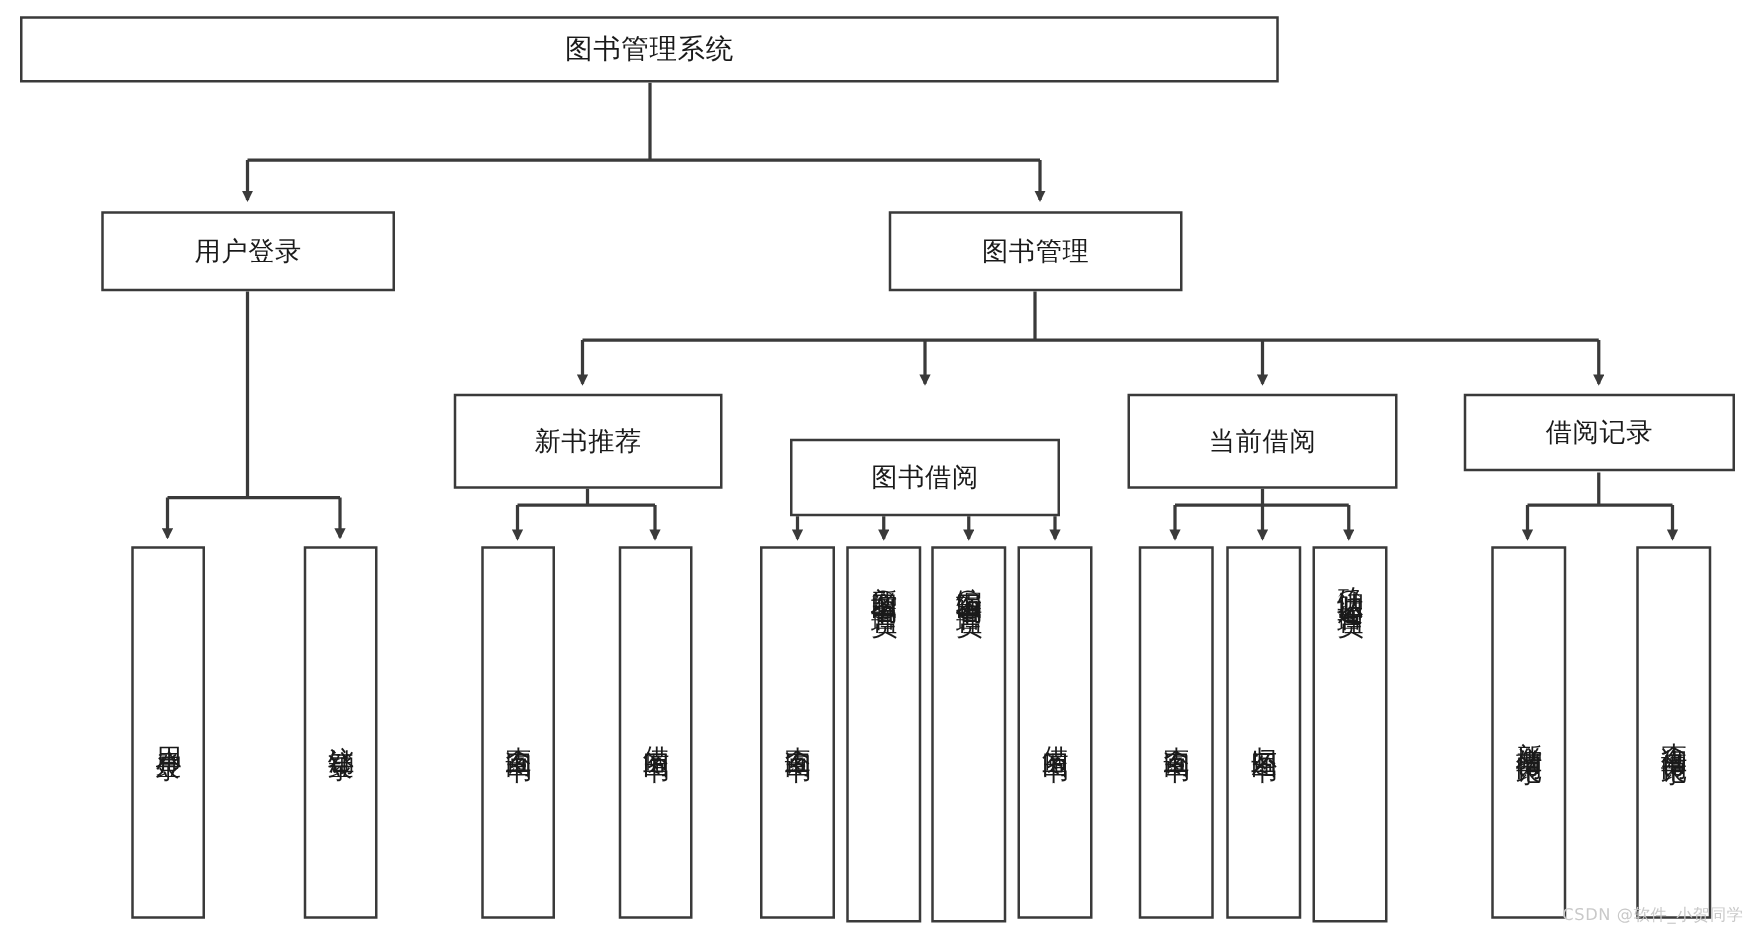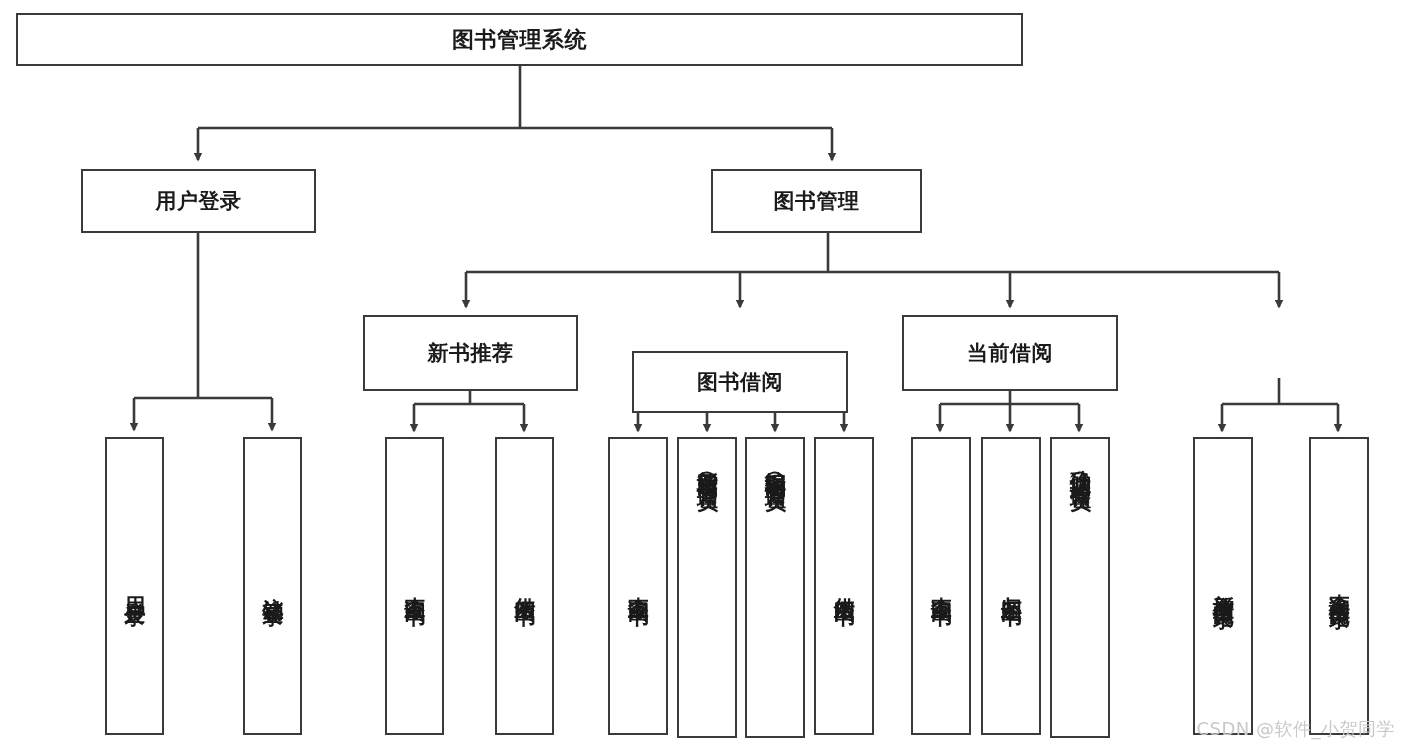--- a/index.html
+++ b/index.html
@@ -33,21 +33,20 @@
     border: 2px solid #3a3a3a;
     display: flex;
     align-items: center;
     justify-content: center;
     color: #1a1a1a;
   }
   .node .label {
     line-height: 1.18;
     text-align: left;
     letter-spacing: 0.5px;
-    font-weight: bold;
   }
   .node.horiz .label {
     font-size: 21px;
   }
   .node.root .label {
     font-size: 22px;
   }
   
   .node.vert {
     align-items: flex-start;
@@ -62,21 +61,21 @@
     white-space: nowrap;
   }
   .node.vert.center {
     align-items: center;
     padding-top: 0;
   }
   .watermark {
     position: absolute;
     right: 10px;
     bottom: 6px;
-    font-size: 18px;
+    font-size: 13px;
     color: #c9c9c9;
     white-space: nowrap;
     letter-spacing: 0.5px;
   }
 </style>
 </head>
 <body>
 
 <div id="canvas">
 
@@ -132,36 +131,39 @@
   </svg>
 
   <div class="node root horiz" style="left:16px; top:13px; width:1007px; height:53px;">
     <span class="label">图书管理系统</span>
   </div>
 
   <div class="node horiz" style="left:81px; top:169px; width:235px; height:64px;">
     <span class="label">用户登录</span>
   </div>
 
-  <div class="node horiz" style="left:711px; top:169px; width:211px; height:64px;">
+  <div class="node horiz" style="left:711px; top:169px; width:235px; height:64px;">
     <span class="label">图书管理</span>
   </div>
 
   <div class="node horiz" style="left:363px; top:315px; width:215px; height:76px;">
     <span class="label">新书推荐</span>
   </div>
 
   <div class="node horiz" style="left:632px; top:315px; width:216px; height:62px;margin-top:36px;">
     <span class="label">图书借阅</span>
   </div>
 
   <div class="node horiz" style="left:902px; top:315px; width:216px; height:76px;">
     <span class="label">当前借阅</span>
   </div>
 
+  <div class="node horiz" style="left:1171px; top:315px; width:217px; height:62px;">
+    <span class="label">借阅记录</span>
+  </div>
 
   <div class="node vert center" style="left:105px; top:437px; width:59px; height:298px;">
     <span class="label">用户登录</span>
   </div>
 
   <div class="node vert center" style="left:243px; top:437px; width:59px; height:298px;">
     <span class="label">注销登录</span>
   </div>
 
   <div class="node vert center" style="left:385px; top:437px; width:59px; height:298px;">

